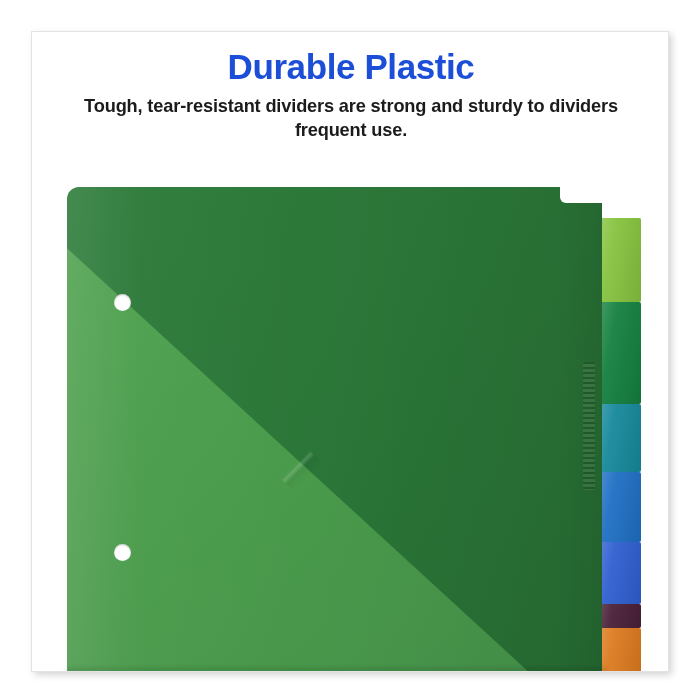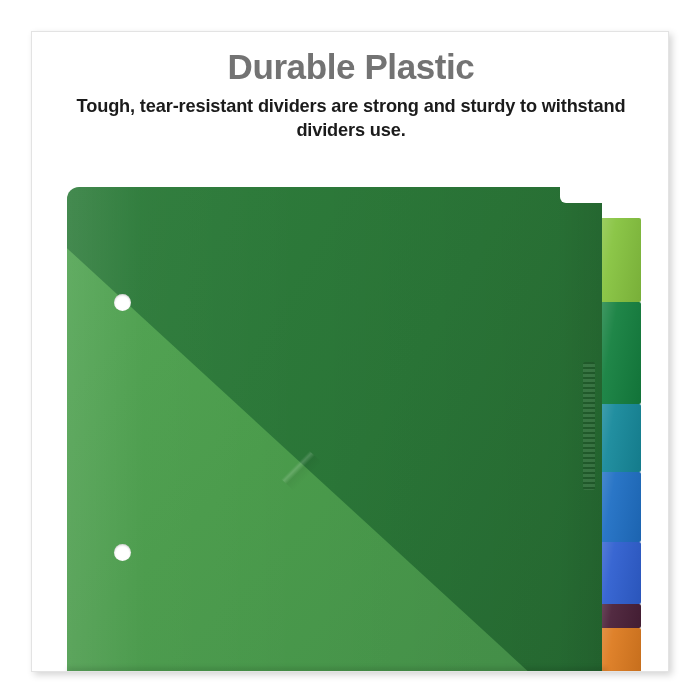--- a/index.html
+++ b/index.html
@@ -199,22 +199,22 @@
   }
 </style>
 </head>
 <body>
 
 <div id="stage">
 
   <div class="card">
 
     <div class="headline-block">
-      <h1 class="headline" style="color: #737373;">Durable Plastic</h1>
-      <p class="subhead">Tough, tear-resistant dividers are strong and sturdy to withstand dividers use.</p>
+      <h1 class="headline" style="color: #1d4ed8;">Durable Plastic</h1>
+      <p class="subhead">Tough, tear-resistant dividers are strong and sturdy to dividers frequent use.</p>
     </div>
 
     <div class="product">
 
       <div class="tab-stack">
         <div class="tab" style="top: 0px; height: 84px; background: rgb(134, 195, 63);"></div>
         <div class="tab" style="top: 84px; height: 102px; background: rgb(20, 128, 63);"></div>
         <div class="tab" style="top: 186px; height: 68px; background: rgb(22, 137, 155);"></div>
         <div class="tab" style="top: 254px; height: 70px; background: rgb(31, 111, 196);"></div>
         <div class="tab" style="top: 324px; height: 62px; background: rgb(47, 95, 208);"></div>

